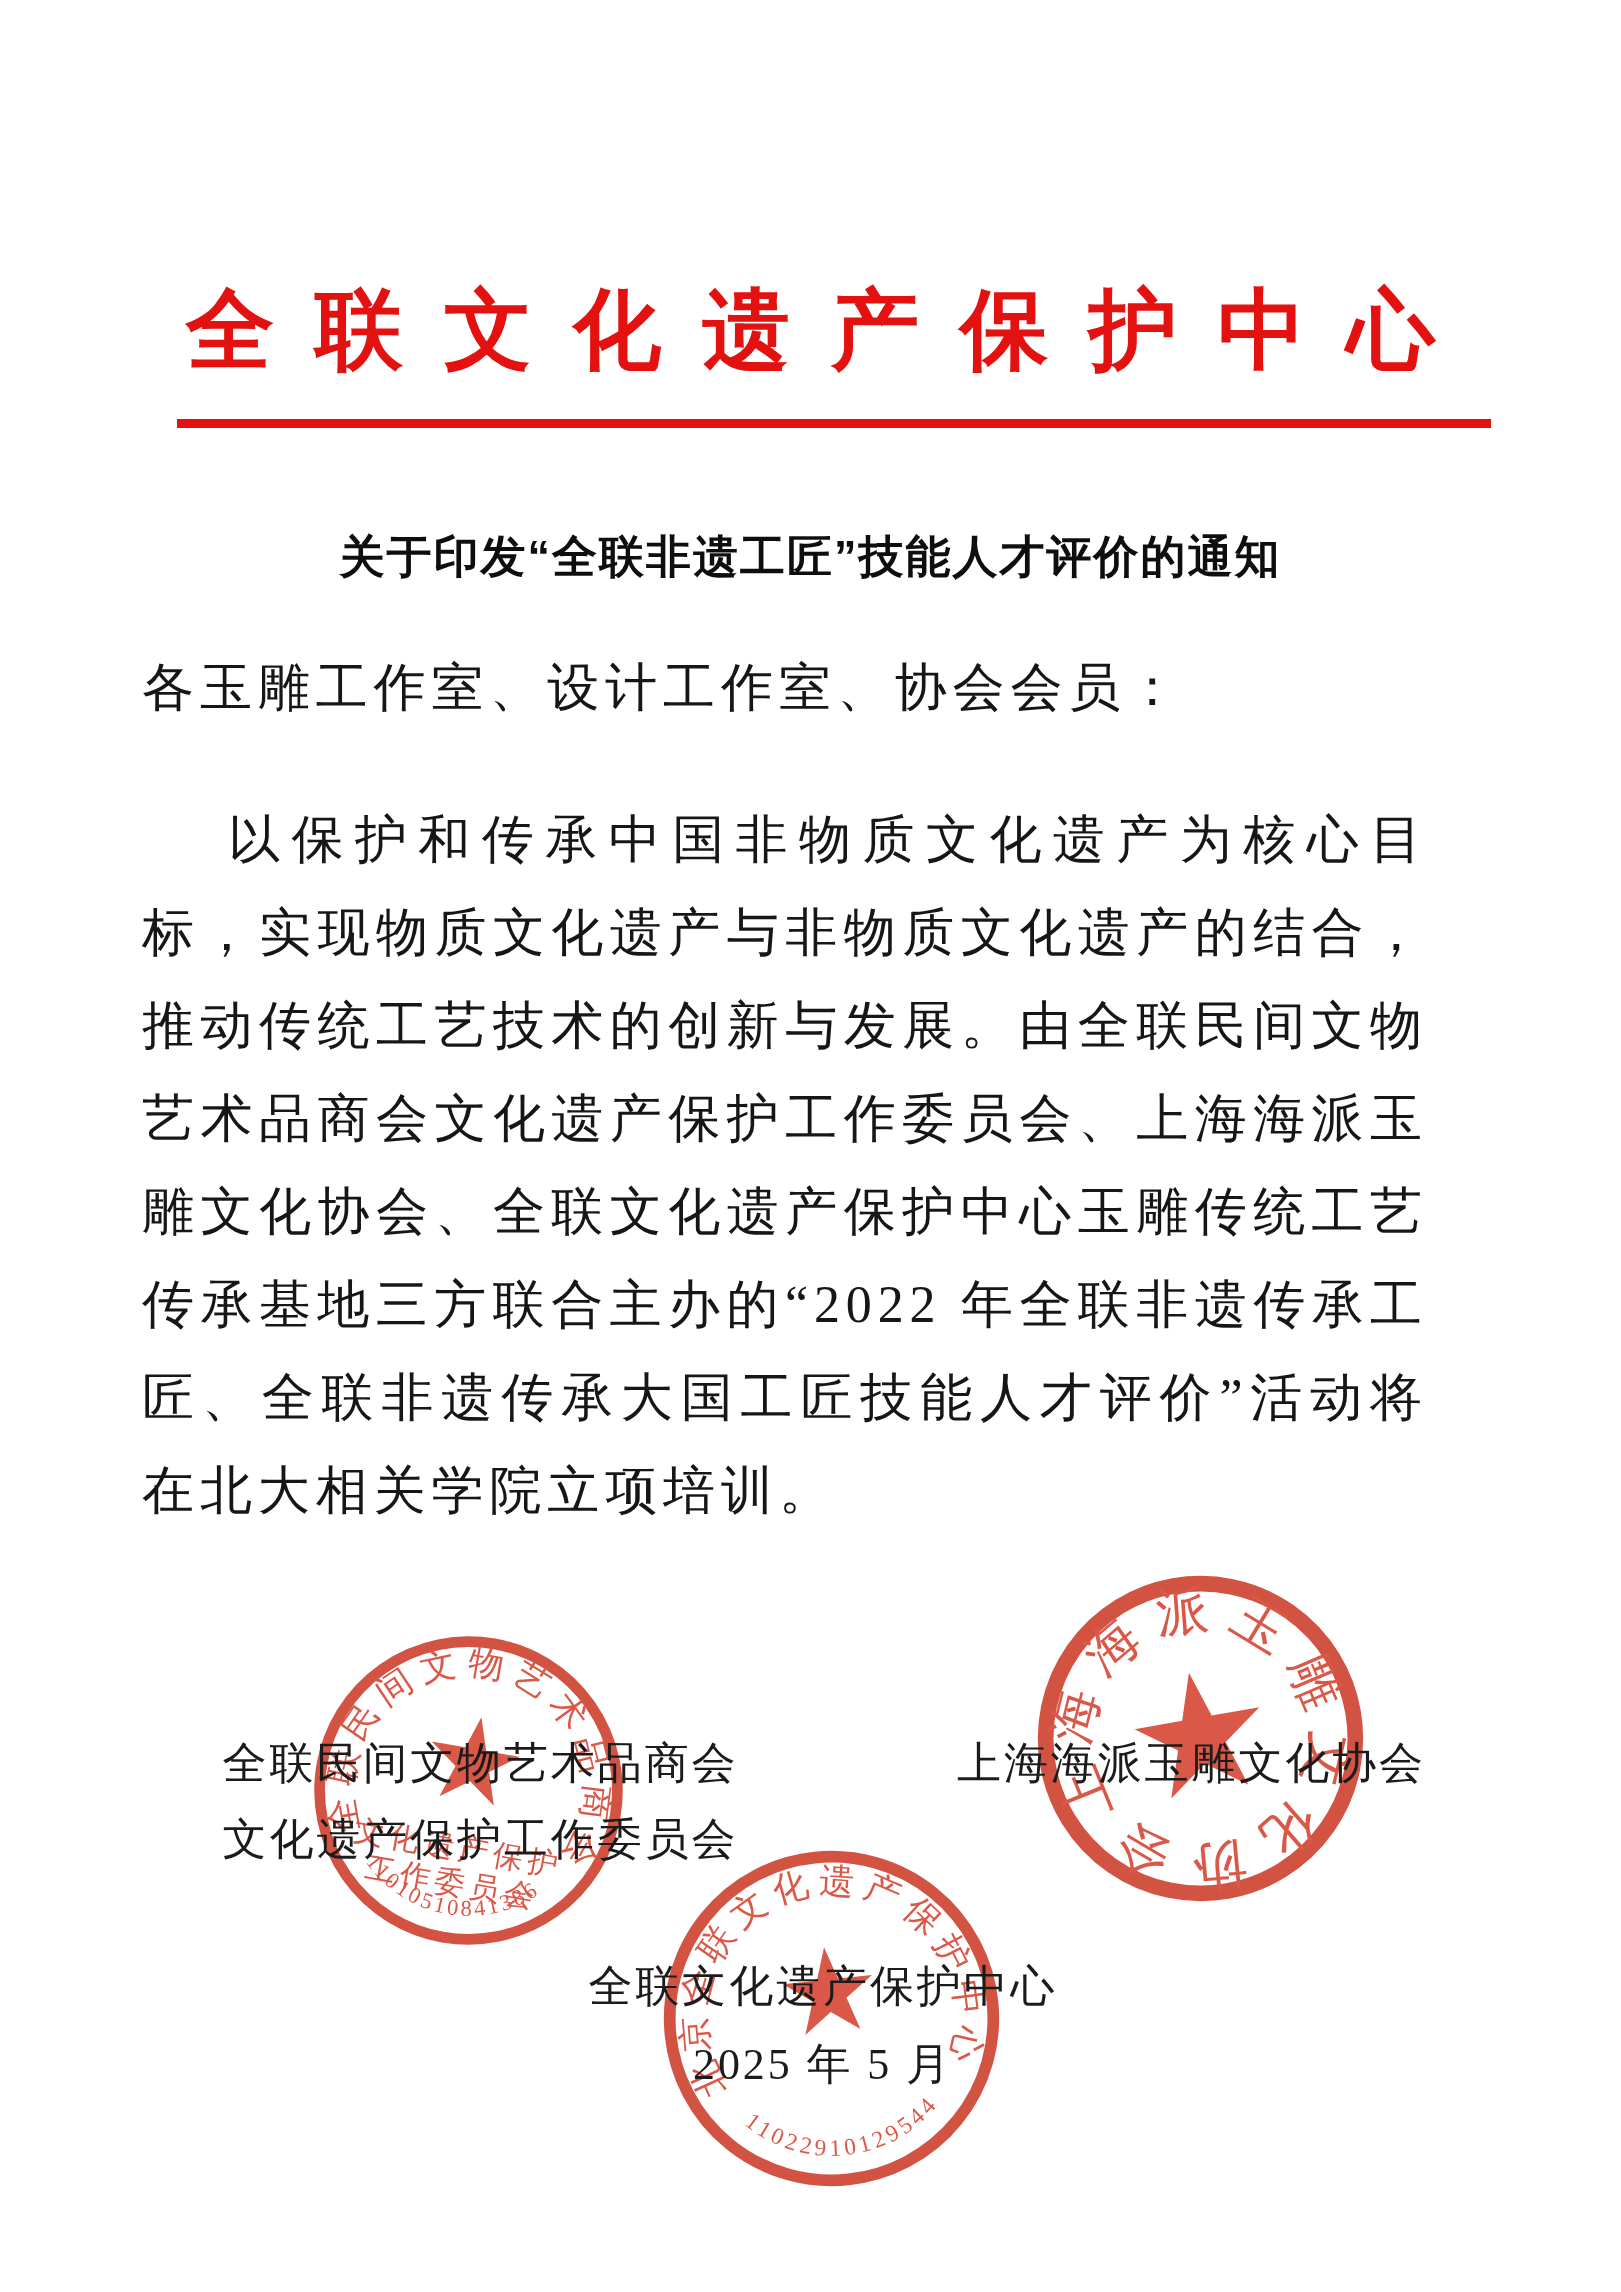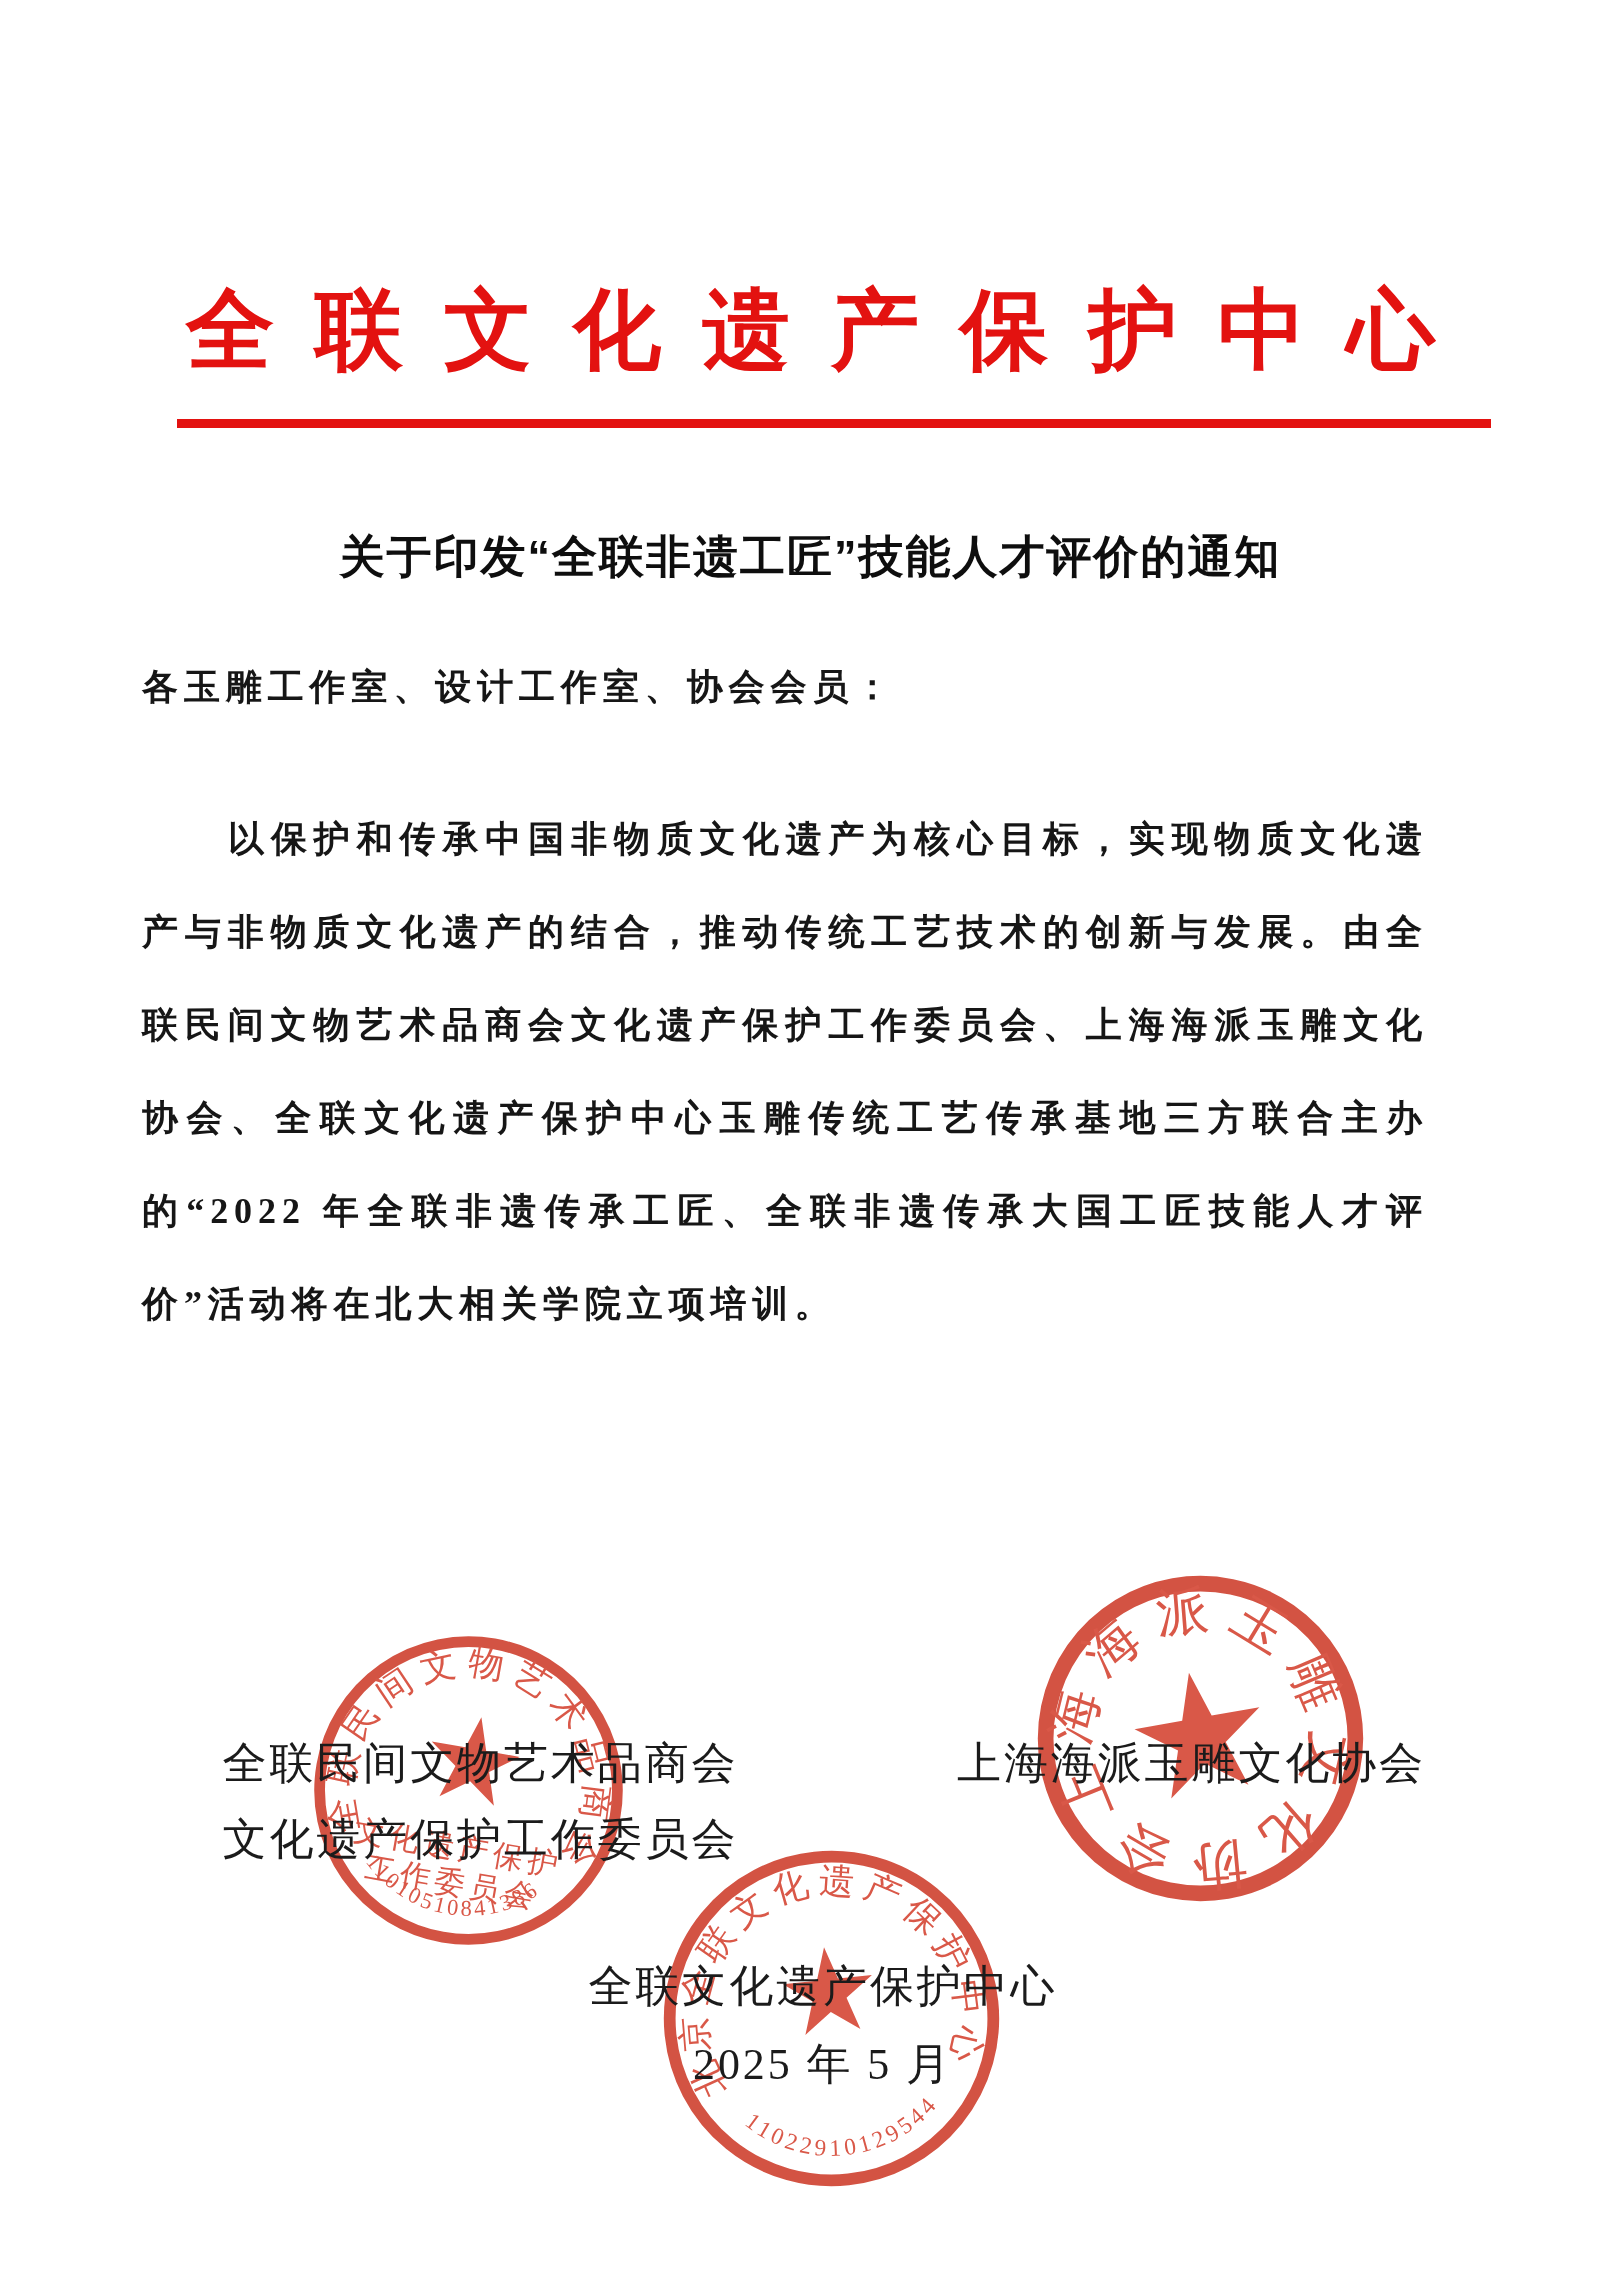--- a/index.html
+++ b/index.html
@@ -38,27 +38,26 @@
     font-weight:700;
     font-size:45px;
     letter-spacing:2px;
     color:#0e0e0e;
     white-space:nowrap;
   }
   
   .body-text{
     position:absolute;top:593px;left:142px;
     width:1286px;
-    font-size:36px;
+    font-size:52px;
     line-height:93px;
     letter-spacing:5.9px;
     color:#161616;
     text-align:justify;
     text-justify:inter-ideograph;
-    font-weight:bold;
   }
   .salutation{margin:0;}
   .body-text p.para{
     margin:0;
     text-indent:86px;
   }
   .body-text p.para.first{margin-top:59px;}
   
   .sig{
     position:absolute;

